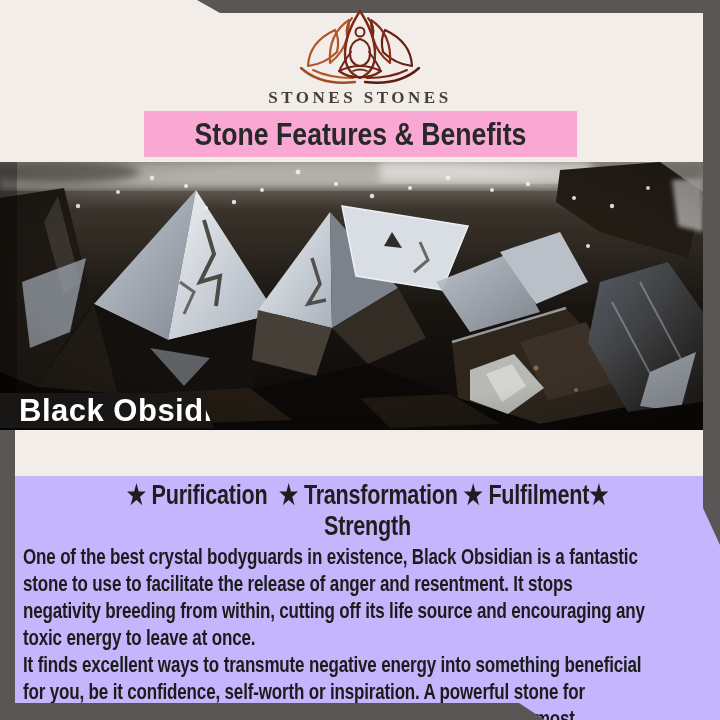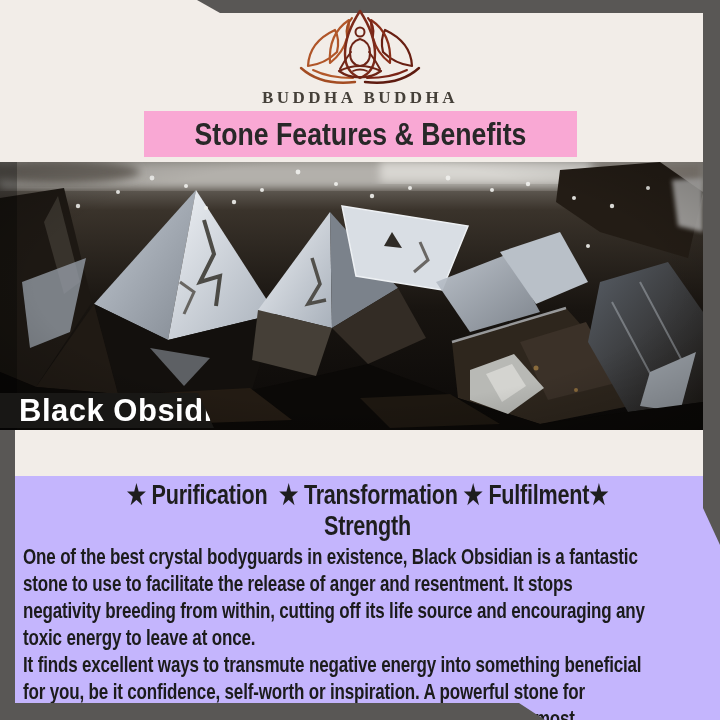--- a/index.html
+++ b/index.html
@@ -93,21 +93,21 @@
       <path d="M65,3 Q50,26 50,46 Q50,64 65,70 Q80,64 80,46 Q80,26 65,3 Z" stroke="#7c2a1a" stroke-width="2.4"></path>
 
       <circle cx="65" cy="24" r="4.5" stroke="#6e2416" stroke-width="2"></circle>
       <path d="M65,31 C58,33 55,38 55,45 C55,53 59,57 65,58 C71,57 75,53 75,45 C75,38 72,33 65,31 Z" stroke="#6e2416" stroke-width="2"></path>
       <path d="M56,44 Q49,53 45,61" stroke="#6e2416" stroke-width="2"></path>
       <path d="M74,44 Q81,53 85,61" stroke="#6e2416" stroke-width="2"></path>
       <path d="M44,63 Q65,53 86,63 Q76,70 65,69 Q54,70 44,63 Z" stroke="#6e2416" stroke-width="2.2"></path>
       <path d="M58,63 Q65,60 72,63" stroke="#6e2416" stroke-width="1.8"></path>
     </svg>
   </div>
-  <div class="brand-name">BUDDHA BUDDHA</div>
+  <div class="brand-name">STONES STONES</div>
 
   <div class="title-band">
     <h1 class="page-title">Stone Features &amp; Benefits</h1>
   </div>
 
   <div class="photo">
     <svg viewBox="0 0 703 268" preserveAspectRatio="none">
       <defs>
         <linearGradient id="bgG" x1="0" y1="0" x2="0" y2="1">
           <stop offset="0" stop-color="#8e8a84"></stop>

